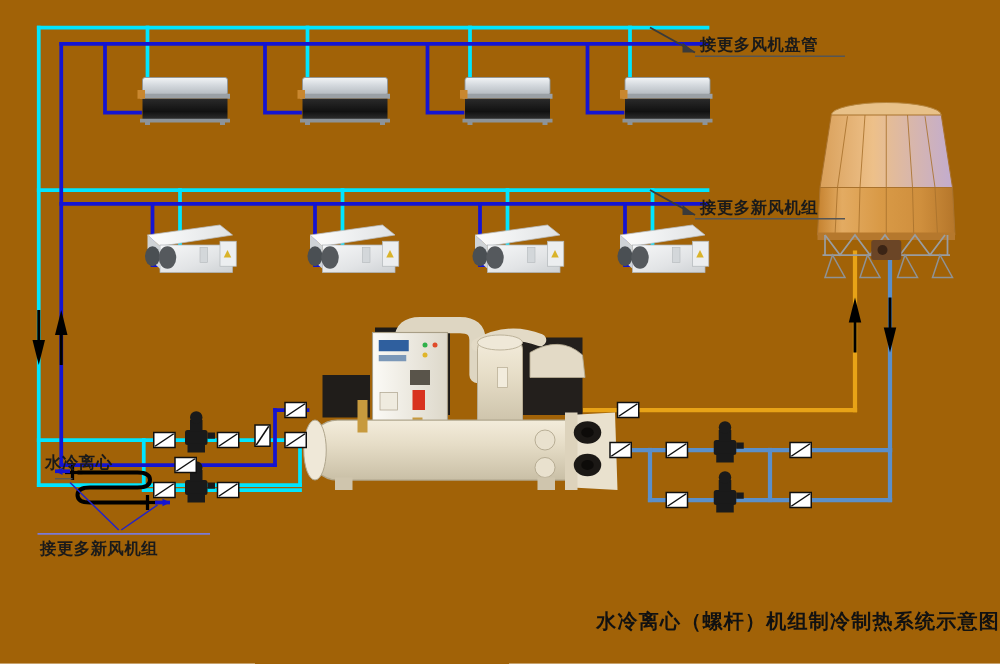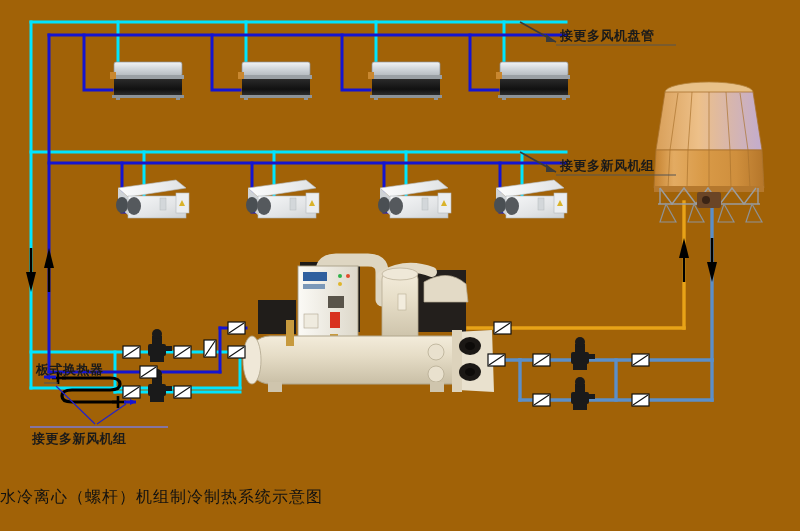--- a/index.html
+++ b/index.html
@@ -2,22 +2,22 @@
 <html><head>
 <meta charset="utf-8">
 <style>
   html,body{margin:0;padding:0;background:#ffffff;}
   body{width:800px;height:531px;overflow:hidden;
        font-family:"DejaVu Sans","Liberation Sans",sans-serif;}
   #stage{position:relative;width:800px;height:531px;background:#a16207;}
   #stage svg{position:absolute;left:0;top:0;}
   .lbl{position:absolute;font-size:13px;color:#1a1a1a;white-space:nowrap;
        font-family:"DejaVu Sans",sans-serif;font-weight:600;letter-spacing:.5px;}
-  #title{position:absolute;left:0;top:487px;width:800px;text-align:left;
-         font-size:16px;color:#111;font-weight:400;letter-spacing:1px;
+  #title{position:absolute;left:0;top:487px;width:800px;text-align:right;
+         font-size:16px;color:#111;font-weight:700;letter-spacing:1px;
          font-family:"DejaVu Sans",sans-serif;}
 </style>
 </head>
 <body>
 
 <div id="stage">
 
 <svg width="800" height="531" viewBox="0 0 800 531">
   <defs>
     <linearGradient id="gFanBody" x1="0" y1="0" x2="0" y2="1">
@@ -416,19 +416,19 @@
   </g>
   <path d="M556,45 L676,45" stroke="#555" stroke-width="1.1"></path>
   <path d="M556,175 L676,175" stroke="#555" stroke-width="1.1"></path>
   <path d="M44,383 L58,383" stroke="#555" stroke-width="1.1"></path>
 </svg>
 
 <div class="lbl" style="left:560px;top:27px;">接更多风机盘管</div>
 
 <div class="lbl" style="left:560px;top:157px;">接更多新风机组</div>
 
-<div class="lbl" style="left:36px;top:361px;">板式换热器</div>
+<div class="lbl" style="left:36px;top:361px;">水冷离心</div>
 
 <div class="lbl" style="left:32px;top:430px;">接更多新风机组</div>
 
 <div id="title">水冷离心（螺杆）机组制冷制热系统示意图</div>
 
 </div>
 
 </body></html>

